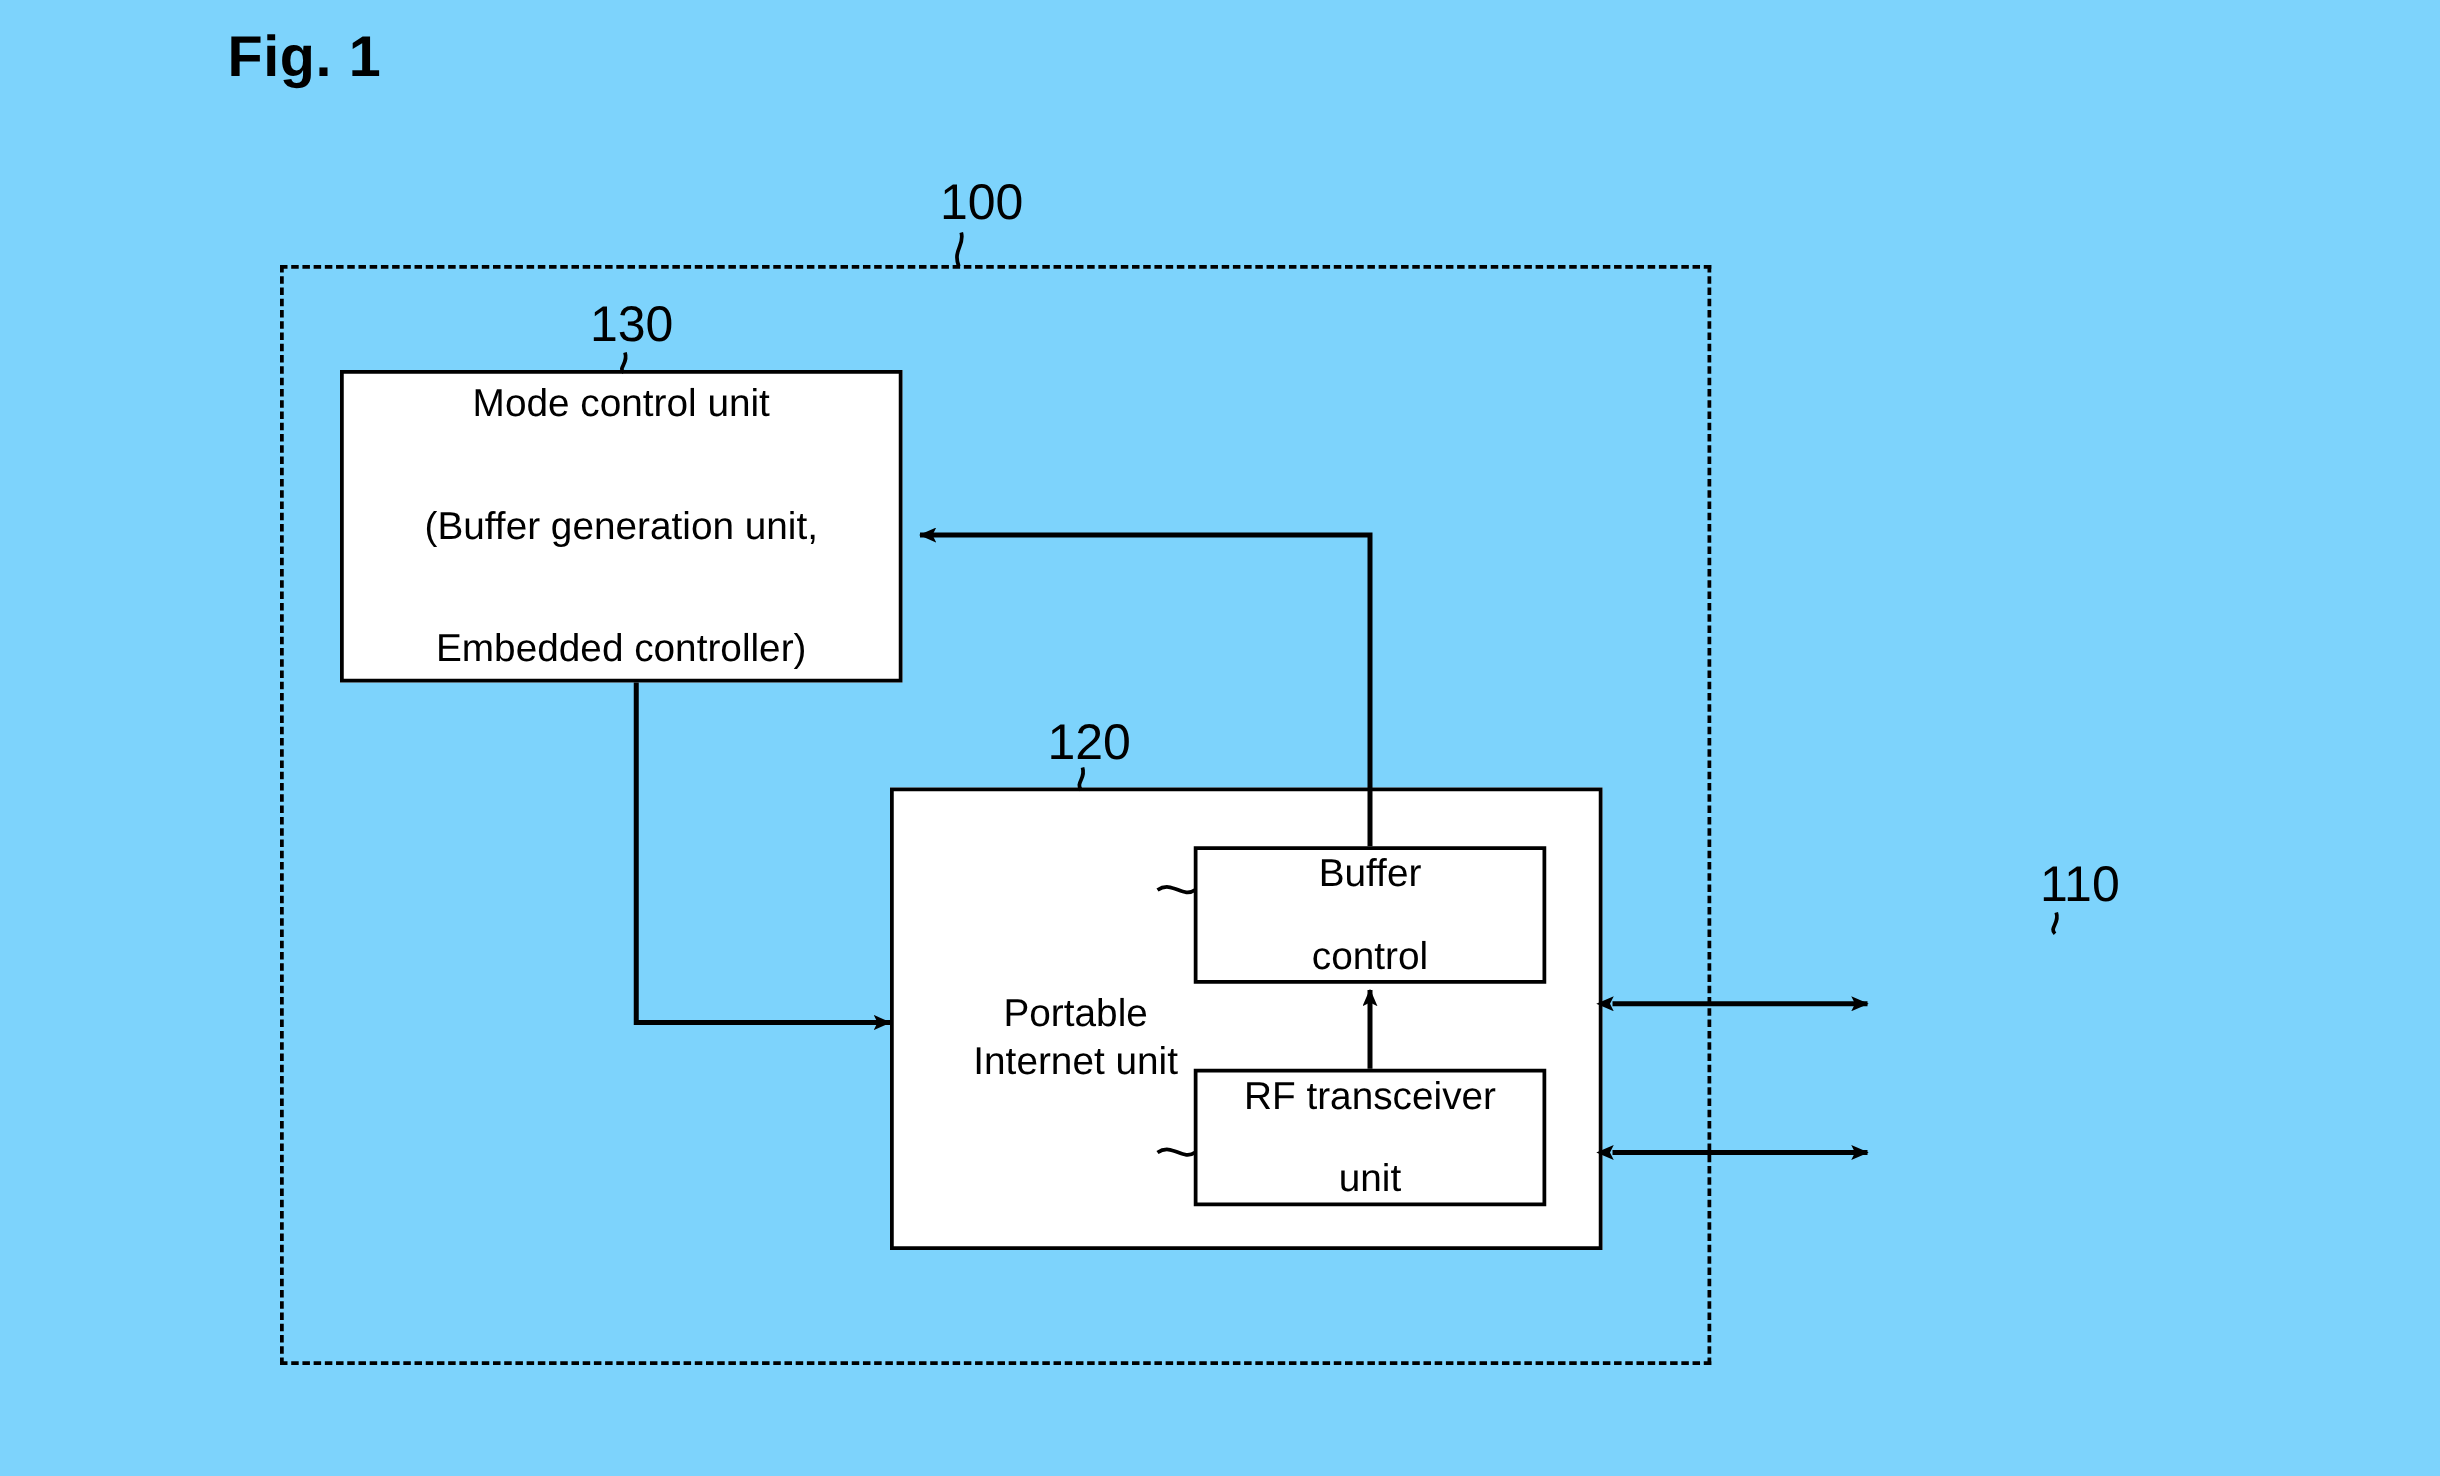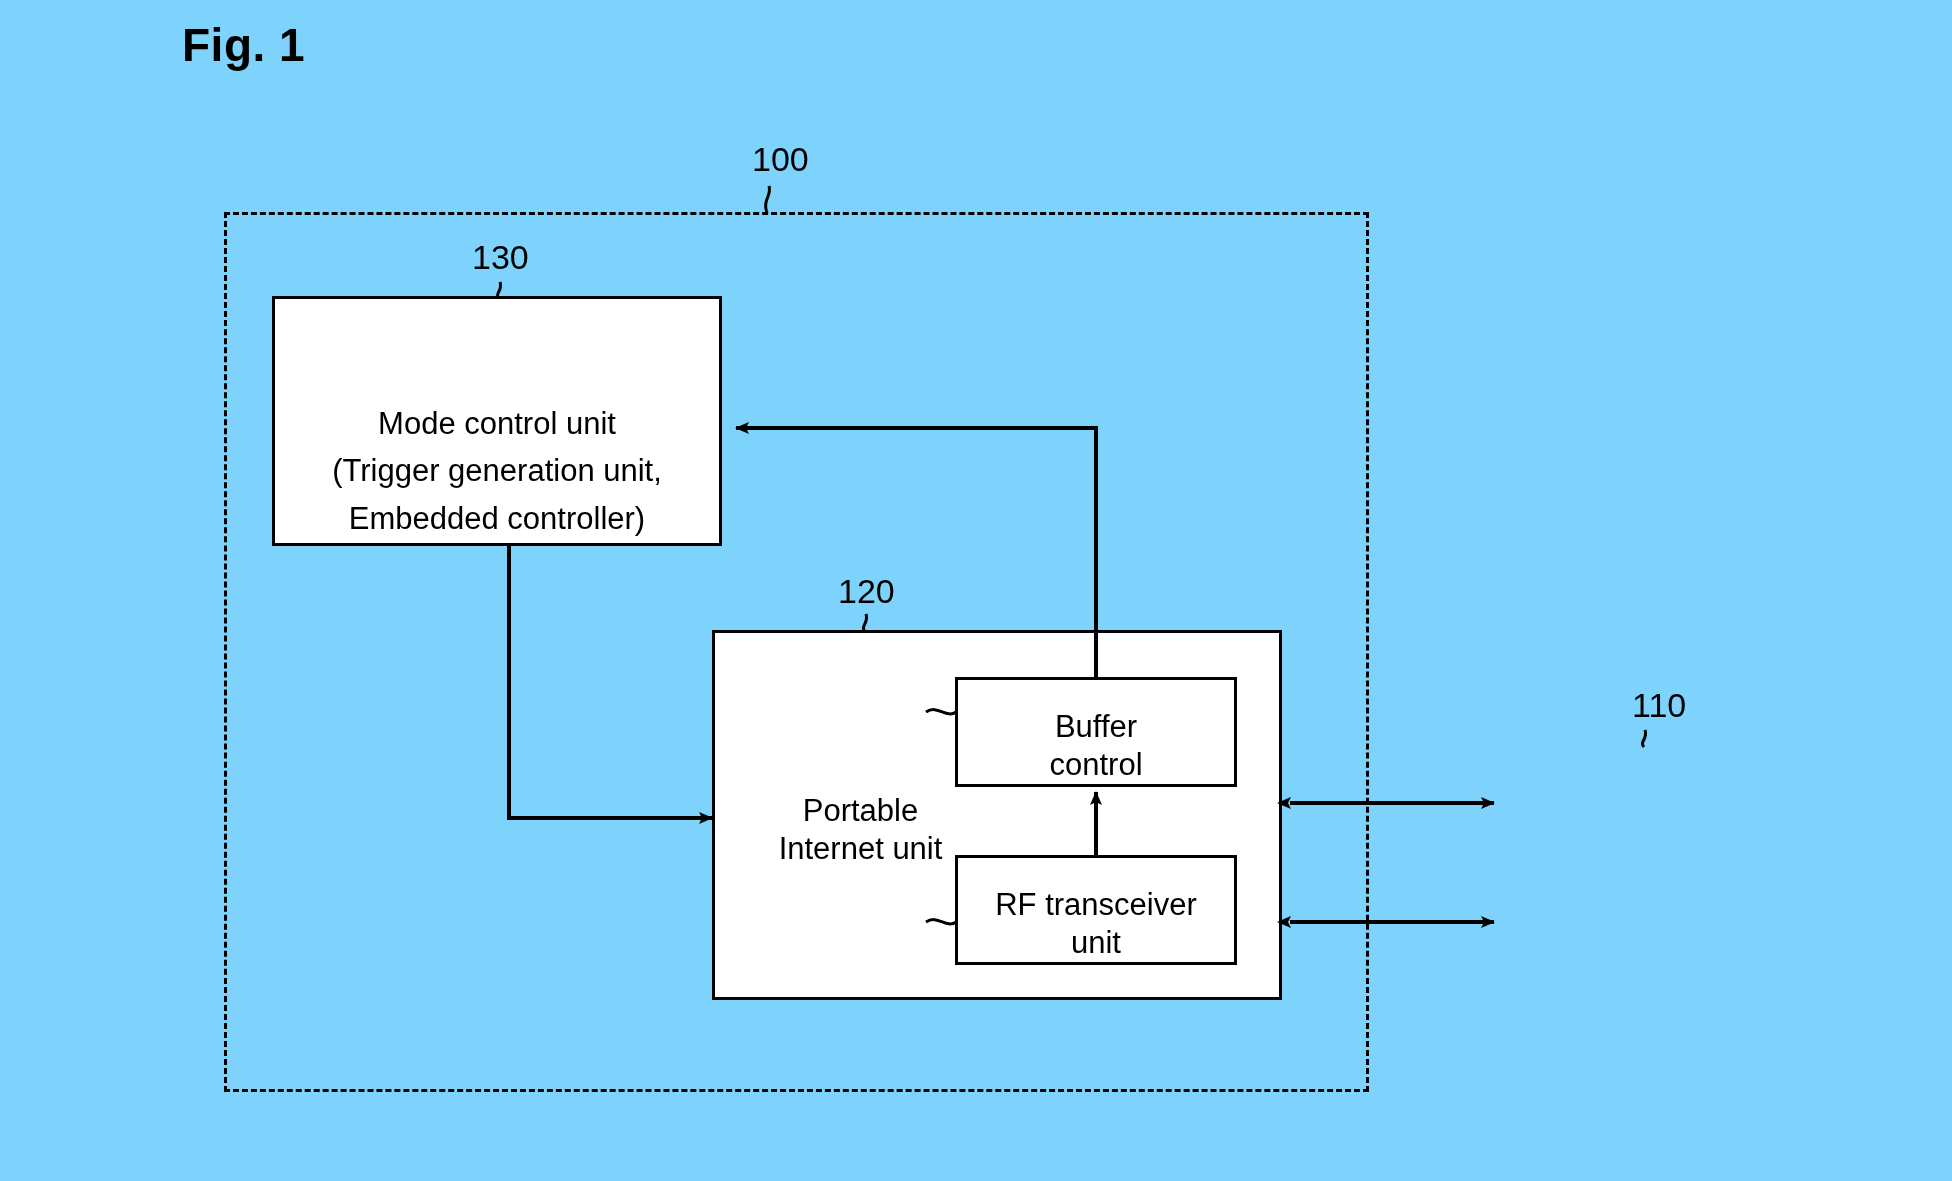--- a/index.html
+++ b/index.html
@@ -42,21 +42,21 @@
 
   
   .pbox {
     position: absolute;
     box-sizing: border-box;
     border: 3px solid #000;
     background: #ffffff;
     display: flex;
     flex-direction: column;
     align-items: center;
-    justify-content: flex-end;
+    justify-content: space-between;
     text-align: center;
     color: #000;
     line-height: 1.22;
   }
   .pbox::after {
     content: "";
     position: absolute;
     left: 8px;
     top: 8px;
     width: 100%;
@@ -118,21 +118,21 @@
     display: flex;
     flex-direction: column;
     align-items: center;
     width: 215px;
     margin-top: 30px;
   }
 
   
   .ref {
     position: absolute;
-    font-size: 34px;
+    font-size: 40px;
     color: #000;
     white-space: nowrap;
   }
   #ref-100 { left: 752px; top: 140px; }
   #ref-130 { left: 472px; top: 238px; }
   #ref-120 { left: 838px; top: 572px; }
   #ref-110 { left: 1632px; top: 686px; }
   #ref-124 { left: 862px; top: 688px; }
   #ref-122 { left: 862px; top: 898px; }
 
@@ -156,21 +156,21 @@
 
   <div class="ref" id="ref-100">100</div>
   <div class="ref" id="ref-130">130</div>
   <div class="ref" id="ref-120">120</div>
   <div class="ref" id="ref-110">110</div>
   <div class="ref" id="ref-124">124</div>
   <div class="ref" id="ref-122">122</div>
 
   <div class="pbox" id="mode-control-unit">
     <span class="box-line">Mode control unit</span>
-    <span class="box-line">(Trigger generation unit,</span>
+    <span class="box-line">(Buffer generation unit,</span>
     <span class="box-line">Embedded controller)</span>
   </div>
 
   <div class="pbox" id="portable-internet-unit">
     <span class="pi-label">
       <span class="box-line">Portable</span>
       <span class="box-line">Internet unit</span>
     </span>
   </div>
 

